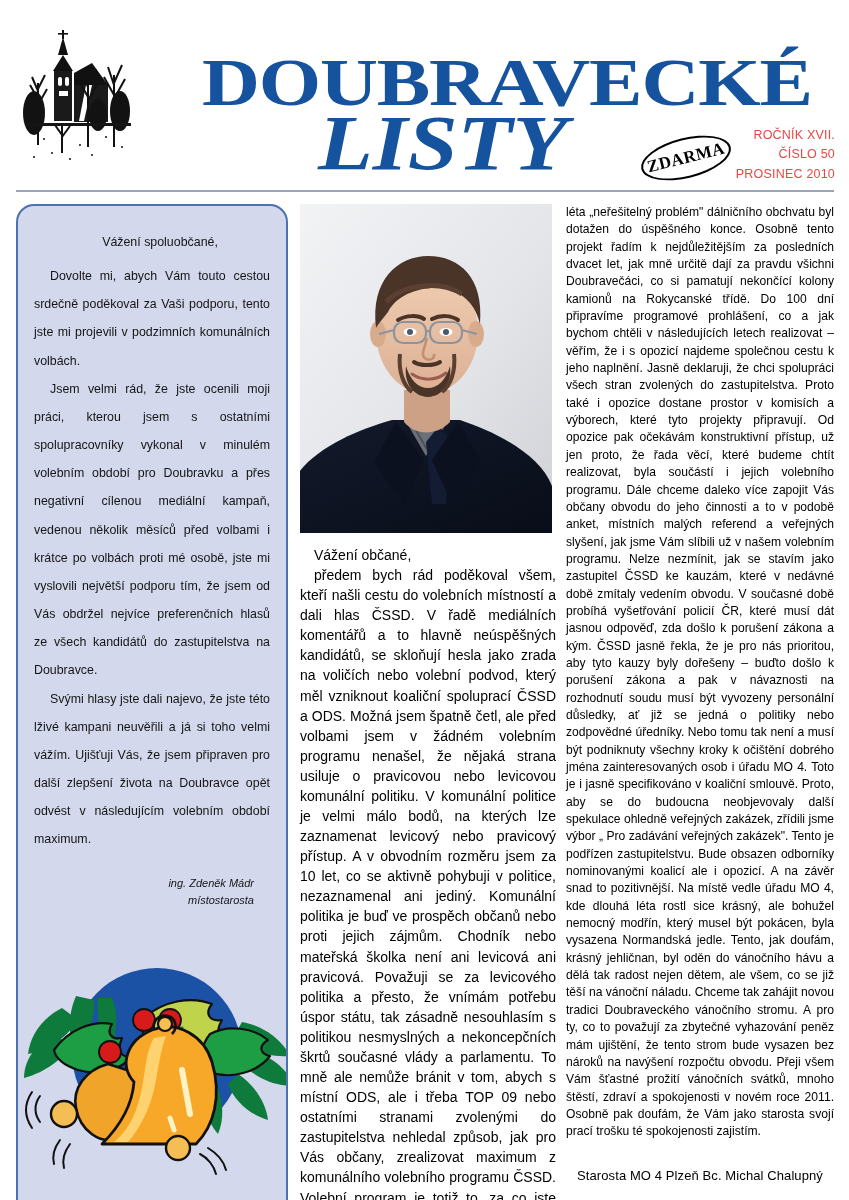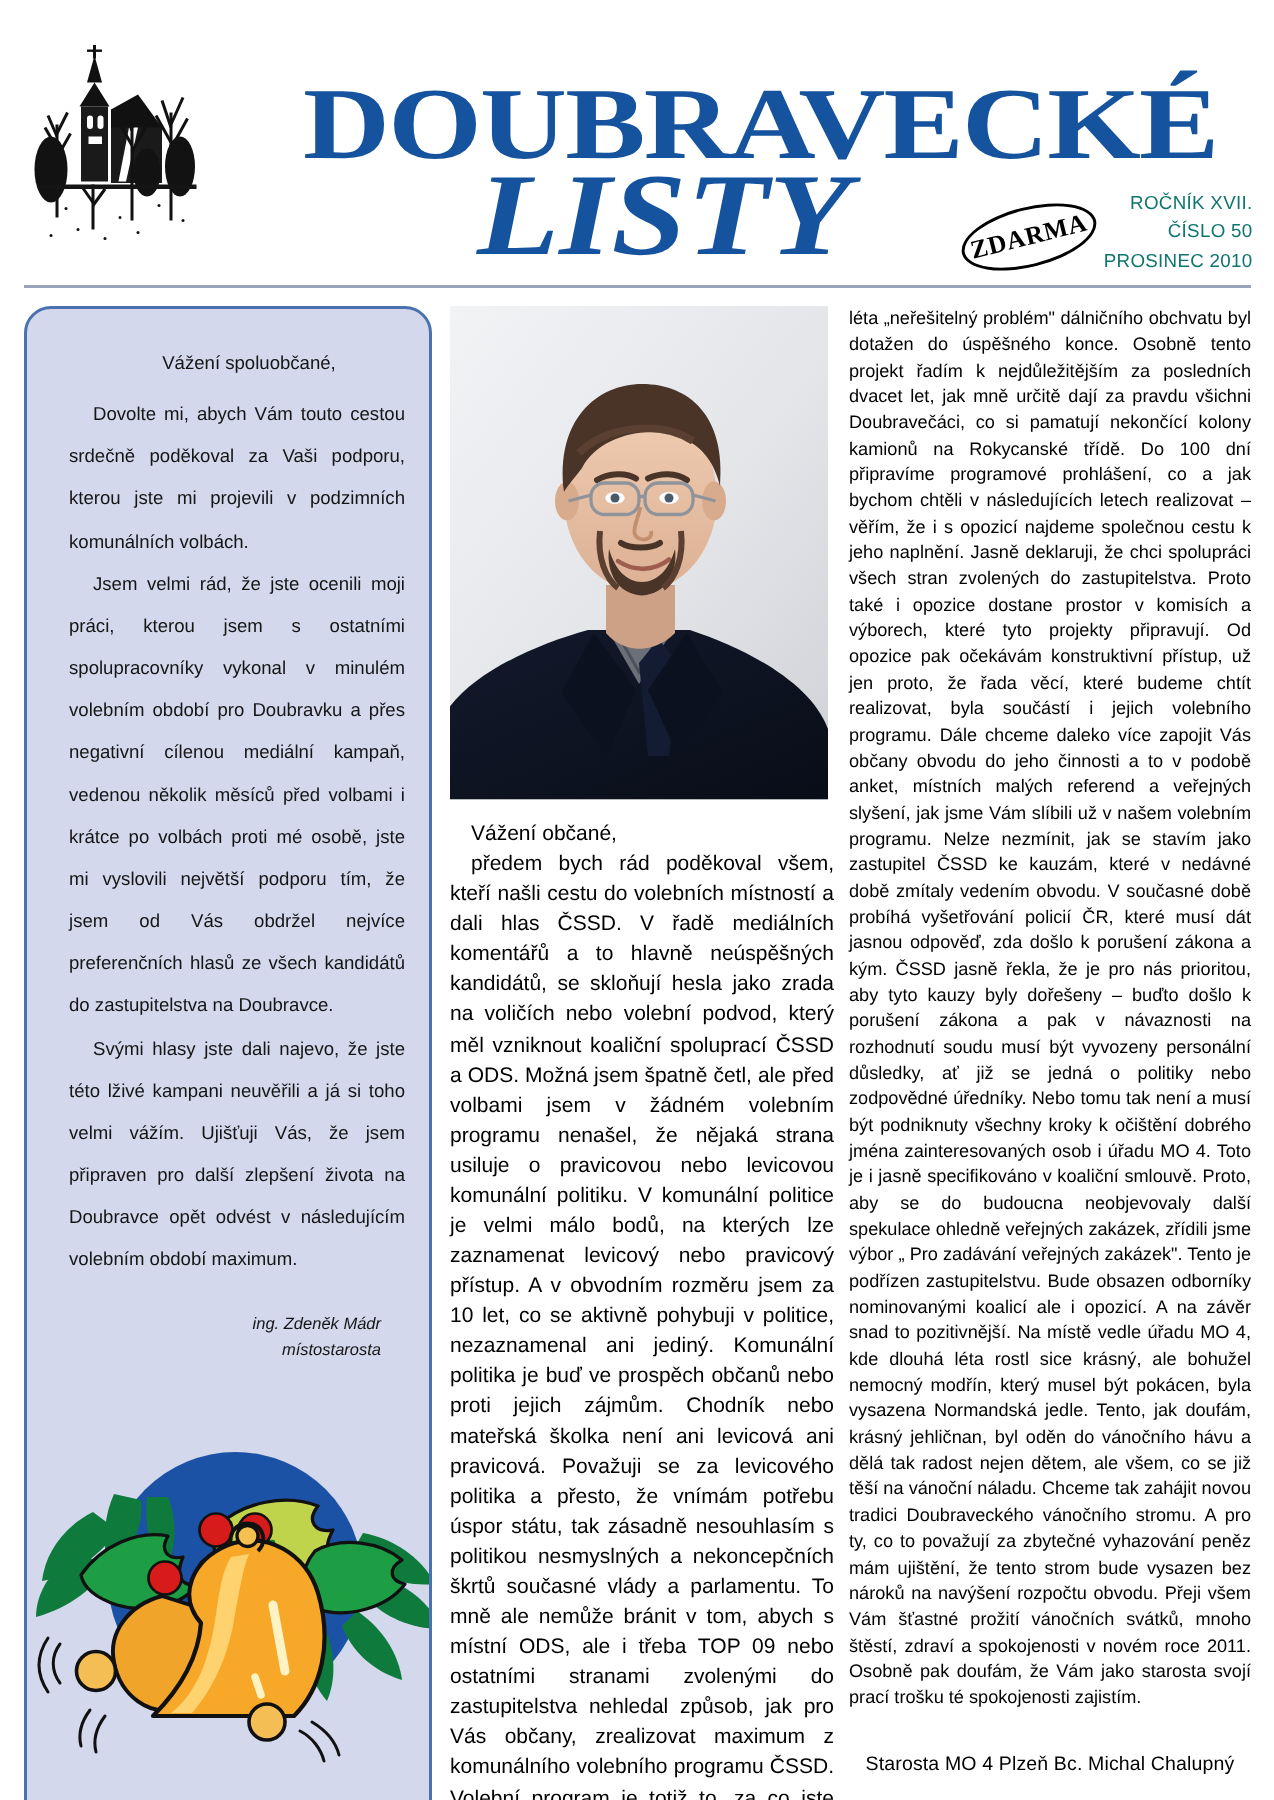--- a/index.html
+++ b/index.html
@@ -105,21 +105,21 @@
   }
 
   .issue-block {
     position: absolute;
     right: 14px;
     top: 126px;
     text-align: right;
     font-size: 12.5px;
     line-height: 1.55;
     letter-spacing: 0.2px;
-    color: #0f766e;
+    color: #ef4444;
     font-family: "Liberation Sans", sans-serif;
   }
 
   .rule {
     position: absolute;
     left: 16px;
     top: 190px;
     width: 818px;
     height: 2px;
     background: #9aa3b8;
@@ -140,21 +140,21 @@
     left: 16px;
     top: 6px;
     width: 268px;
     height: 1024px;
     background: #D3D8EC;
     border: 2px solid #4A72B0;
     border-radius: 18px;
     overflow: hidden;
   }
   .left-box .inner {
-    padding: 22px 16px 0 28px;
+    padding: 22px 16px 0 16px;
     font-size: 12.4px;
     line-height: 2.27;
     text-align: justify;
     color: #151515;
   }
   .left-box .greet {
     text-align: center;
     margin: 0 0 6px 0;
   }
   .left-box p {
@@ -305,21 +305,21 @@
   </div>
 
   <div class="rule"></div>
 </div>
 
 <div class="content">
 
   <div class="left-box">
     <div class="inner">
       <p class="greet">Vážení spoluobčané,</p>
-      <p>Dovolte mi, abych Vám touto cestou srdečně poděkoval za Vaši podporu, kterou jste mi projevili v podzimních komunálních volbách.</p>
+      <p>Dovolte mi, abych Vám touto cestou srdečně poděkoval za Vaši podporu, tento jste mi projevili v podzimních komunálních volbách.</p>
       <p>Jsem velmi rád, že jste ocenili moji práci, kterou jsem s ostatními spolupracovníky vykonal v minulém volebním období pro Doubravku a přes negativní cílenou mediální kampaň, vedenou několik měsíců před volbami i krátce po volbách proti mé osobě, jste mi vyslovili největší podporu tím, že jsem od Vás obdržel nejvíce preferenčních hlasů ze všech kandidátů do zastupitelstva na Doubravce.</p>
       <p>Svými hlasy jste dali najevo, že jste této lživé kampani neuvěřili a já si toho velmi vážím. Ujišťuji Vás, že jsem připraven pro další zlepšení života na Doubravce opět odvést v následujícím volebním období maximum.</p>
       <div class="signature">
         <div>ing. Zdeněk Mádr</div>
         <div>místostarosta</div>
       </div>
     </div>
 
     <div class="bells-art">
       <svg viewBox="0 0 300 230" width="300" height="230" xmlns="http://www.w3.org/2000/svg">

